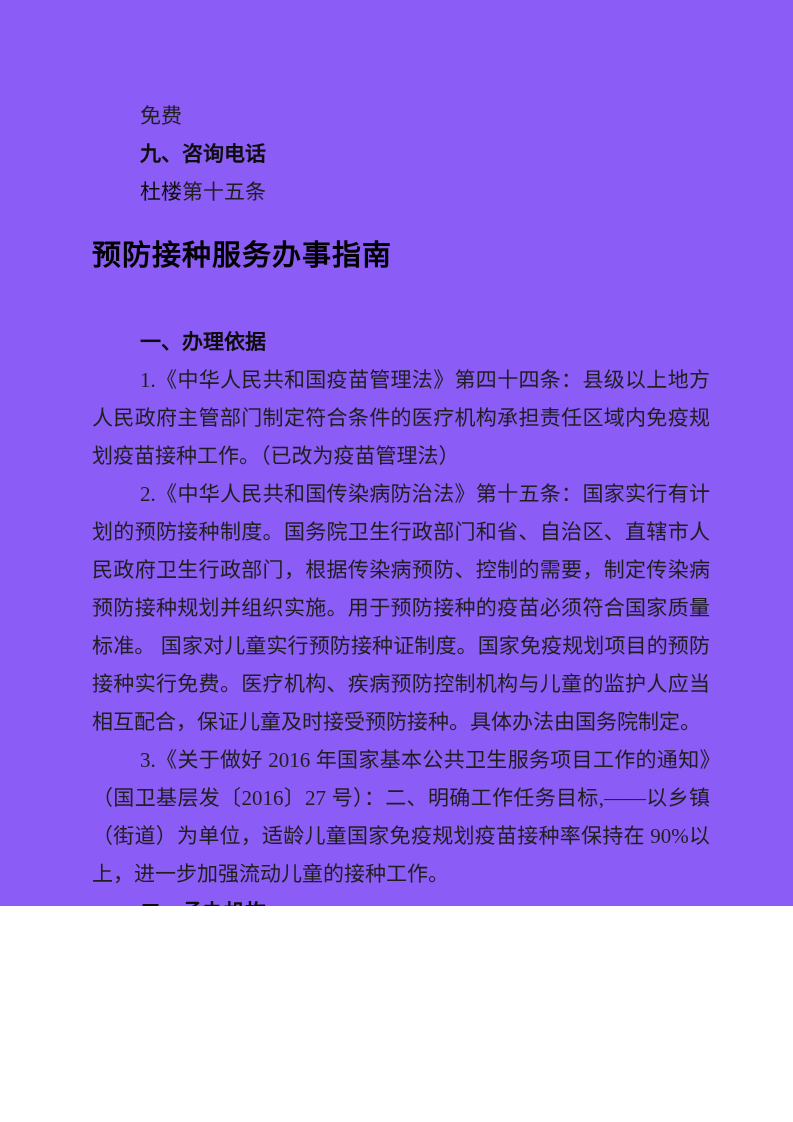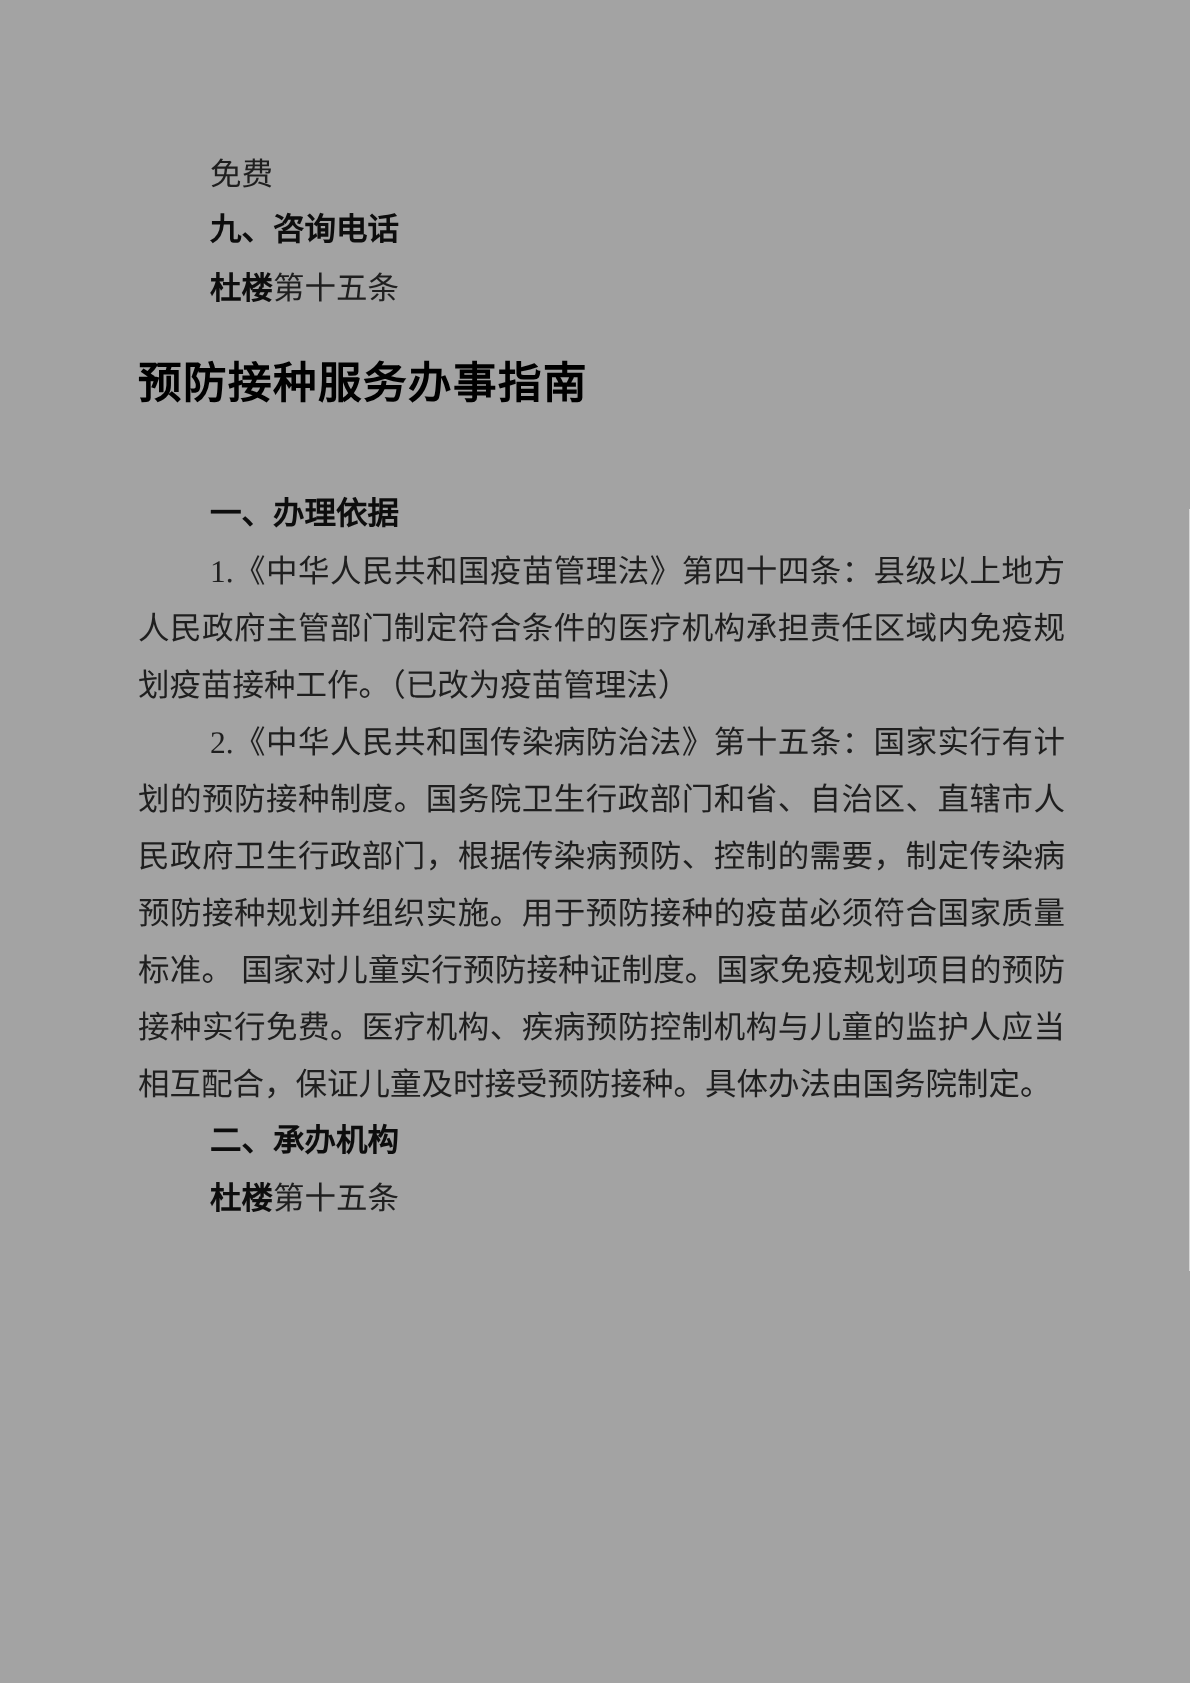--- a/index.html
+++ b/index.html
@@ -3,45 +3,45 @@
 <meta charset="utf-8">
 <style>
   html, body {
     margin: 0;
     padding: 0;
     background: #ffffff;
   }
   .page {
     position: relative;
     width: 793px;
-    height: 1122px;
+    height: 906px;
     box-sizing: border-box;
     margin: 0 auto;
-    background: #a3a3a3;
+    background: #8b5cf6;
     padding: 97px 83px 0 92px;
     overflow: hidden;
     font-family: "Liberation Serif", "DejaVu Serif", serif;
     font-size: 21px;
     line-height: 38px;
     color: #1f1f1f;
   }
   .page p { margin: 0; }
   .indent { text-indent: 48px; }
   .para {
     text-indent: 48px;
     text-align: justify;
   }
   .heading {
     font-family: "Liberation Sans", "DejaVu Sans", sans-serif;
     font-weight: 700;
     color: #0d0d0d;
   }
   .hei-bold {
     font-family: "Liberation Sans", "DejaVu Sans", sans-serif;
-    font-weight: 700;
+    font-weight: 400;
     color: #0d0d0d;
   }
   .doc-title {
     font-family: "Liberation Serif", "DejaVu Serif", serif;
     font-weight: 700;
     font-size: 29px;
     line-height: 60px;
     letter-spacing: 1px;
     color: #000000;
     margin: 14px 0 38px 0;
@@ -60,18 +60,19 @@
 
 
   <h1 class="doc-title">预防接种服务办事指南</h1>
 
   <p class="heading indent">一、办理依据</p>
 
   <p class="para">1.《中华人民共和国疫苗管理法》第四十四条：县级以上地方人民政府主管部门制定符合条件的医疗机构承担责任区域内免疫规划疫苗接种工作。（已改为疫苗管理法）</p>
 
   <p class="para">2.《中华人民共和国传染病防治法》第十五条：国家实行有计划的预防接种制度。国务院卫生行政部门和省、自治区、直辖市人民政府卫生行政部门，根据传染病预防、控制的需要，制定传染病预防接种规划并组织实施。用于预防接种的疫苗必须符合国家质量标准。 国家对儿童实行预防接种证制度。国家免疫规划项目的预防接种实行免费。医疗机构、疾病预防控制机构与儿童的监护人应当相互配合，保证儿童及时接受预防接种。具体办法由国务院制定。</p>
 
+  <p class="para">3.《关于做好 2016 年国家基本公共卫生服务项目工作的通知》（国卫基层发〔2016〕27 号）：二、明确工作任务目标,——以乡镇（街道）为单位，适龄儿童国家免疫规划疫苗接种率保持在 90%以上，进一步加强流动儿童的接种工作。</p>
 
   <p class="heading indent">二、承办机构</p>
 
   <p class="indent"><span class="hei-bold">杜楼</span><span>第十五条</span></p>
 
 </div>
 
 </body></html>

